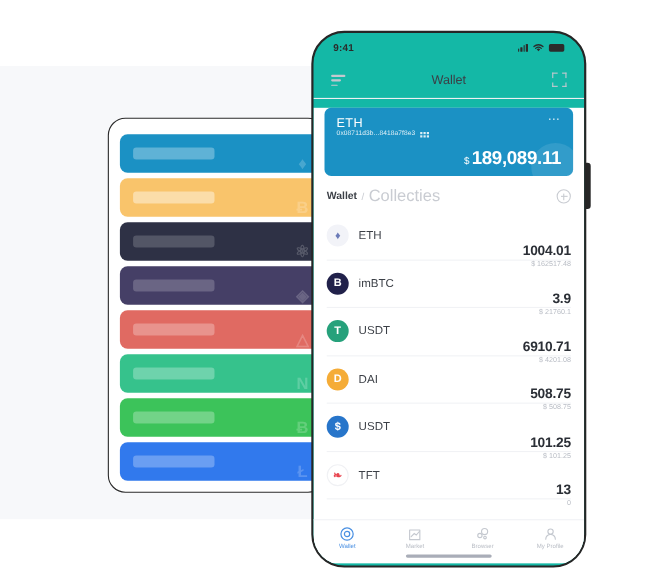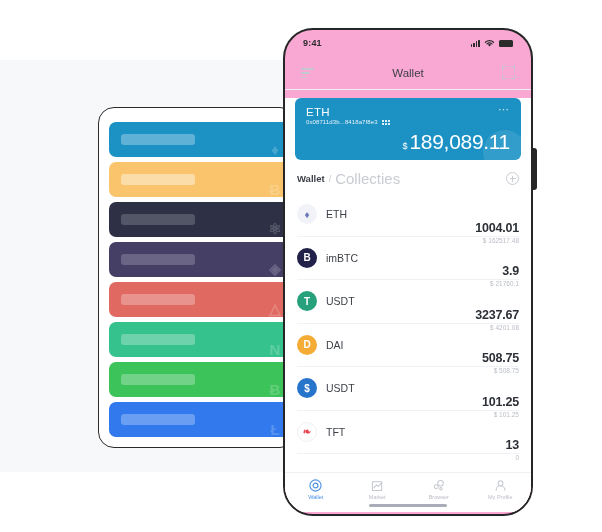--- a/index.html
+++ b/index.html
@@ -46,21 +46,21 @@
     width: 32px; height: 32px;
     opacity: 0.20;
     display: flex; align-items: center; justify-content: center;
     font-size: 15px; font-weight: bold; color: #ffffff;
   }
 
   
   .phone {
     position: absolute; left: 283px; top: 28px;
     width: 250px; height: 488px;
-    background: #f9a8d4;
+    background: #14b8a6;
     border: 2px solid #262626;
     border-radius: 30px;
     overflow: hidden;
   }
   .side-btn {
     position: absolute; left: 532px; top: 148px;
     width: 5px; height: 42px;
     background: #262626; border-radius: 0 3px 3px 0;
   }
 
@@ -115,21 +115,21 @@
   .bal-sym { font-size: 11.5px; letter-spacing: .3px; }
   .bal-addr-row { display: flex; align-items: center; gap: 4px; margin-top: 1px; }
   .bal-addr { font-size: 6px; color: rgba(255,255,255,0.88); letter-spacing: .1px; }
   .qr-mini { display: grid; grid-template-columns: repeat(3,2px); grid-gap: 1px; }
   .qr-mini i { display:block; width:2px; height:2px; background: rgba(255,255,255,.85); }
   .bal-amount-row {
     position: absolute; right: 11px; bottom: 6px;
     display: flex; align-items: baseline;
   }
   .bal-cur { font-size: 9px; margin-right: 2px; }
-  .bal-amount { font-size: 21px; font-weight: normal; letter-spacing: -.3px; }
+  .bal-amount { font-size: 17px; font-weight: bold; letter-spacing: -.3px; }
   .bal-watermark {
     position: absolute; right: -6px; bottom: -14px;
     width: 44px; height: 44px; border-radius: 50%;
     background: rgba(255,255,255,0.10);
   }
   .dots { position: absolute; right: 11px; top: 8px; font-size: 11px; color: rgba(255,255,255,.8); letter-spacing: 1px; line-height: .6; }
 
   
   .tabs-row {
     display: flex; align-items: center;
@@ -308,21 +308,21 @@
             <div class="coin-name">imBTC</div>
             <div class="asset-vals">
               <div class="asset-amt">3.9</div>
               <div class="asset-sub">$ 21760.1</div>
             </div>
           </div>
           <div class="asset-row">
             <div class="coin" style="background: rgb(38, 161, 123); color: rgb(255, 255, 255);">T</div>
             <div class="coin-name">USDT</div>
             <div class="asset-vals">
-              <div class="asset-amt">3237.67</div>
+              <div class="asset-amt">6910.71</div>
               <div class="asset-sub">$ 4201.08</div>
             </div>
           </div>
           <div class="asset-row">
             <div class="coin" style="background: rgb(245, 172, 55); color: rgb(255, 255, 255);">D</div>
             <div class="coin-name">DAI</div>
             <div class="asset-vals">
               <div class="asset-amt">508.75</div>
               <div class="asset-sub">$ 508.75</div>
             </div>

